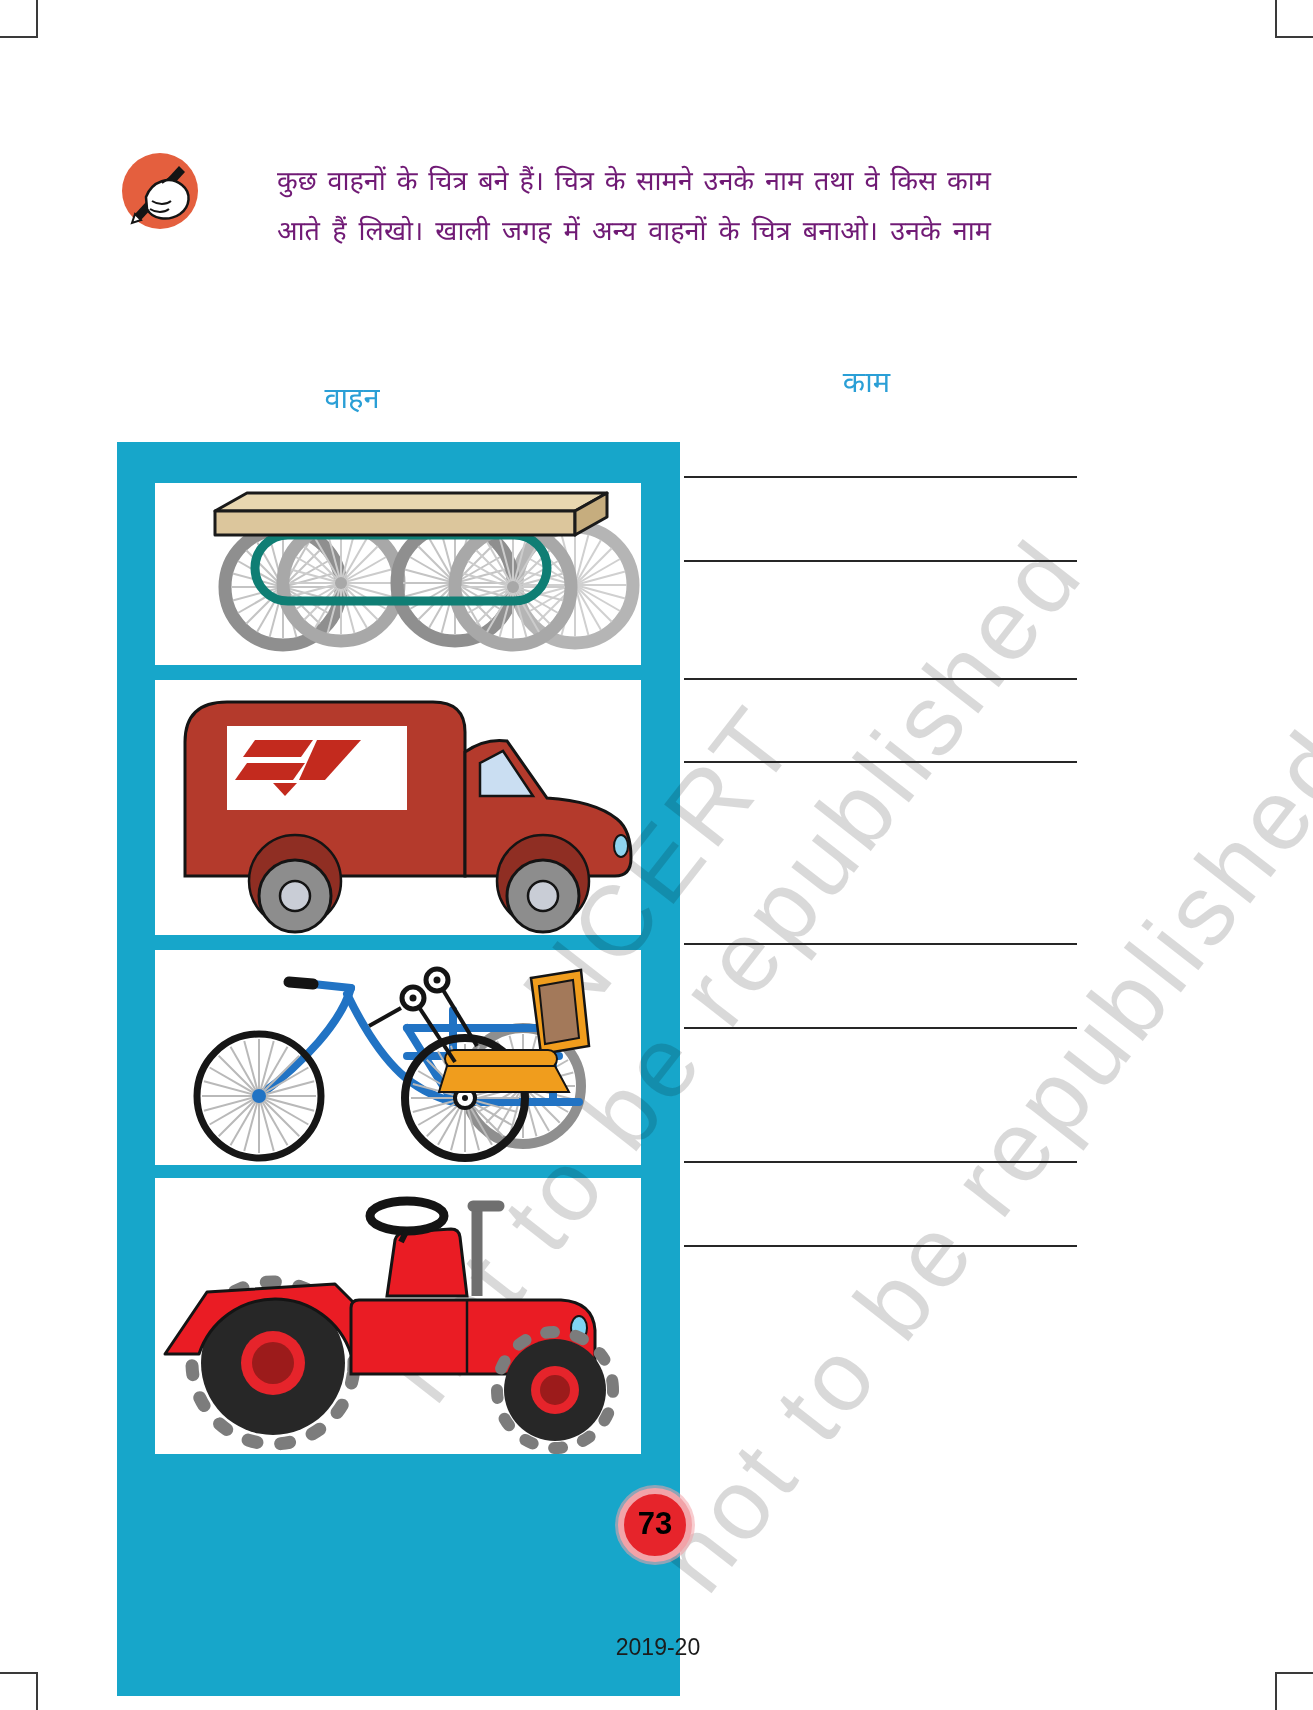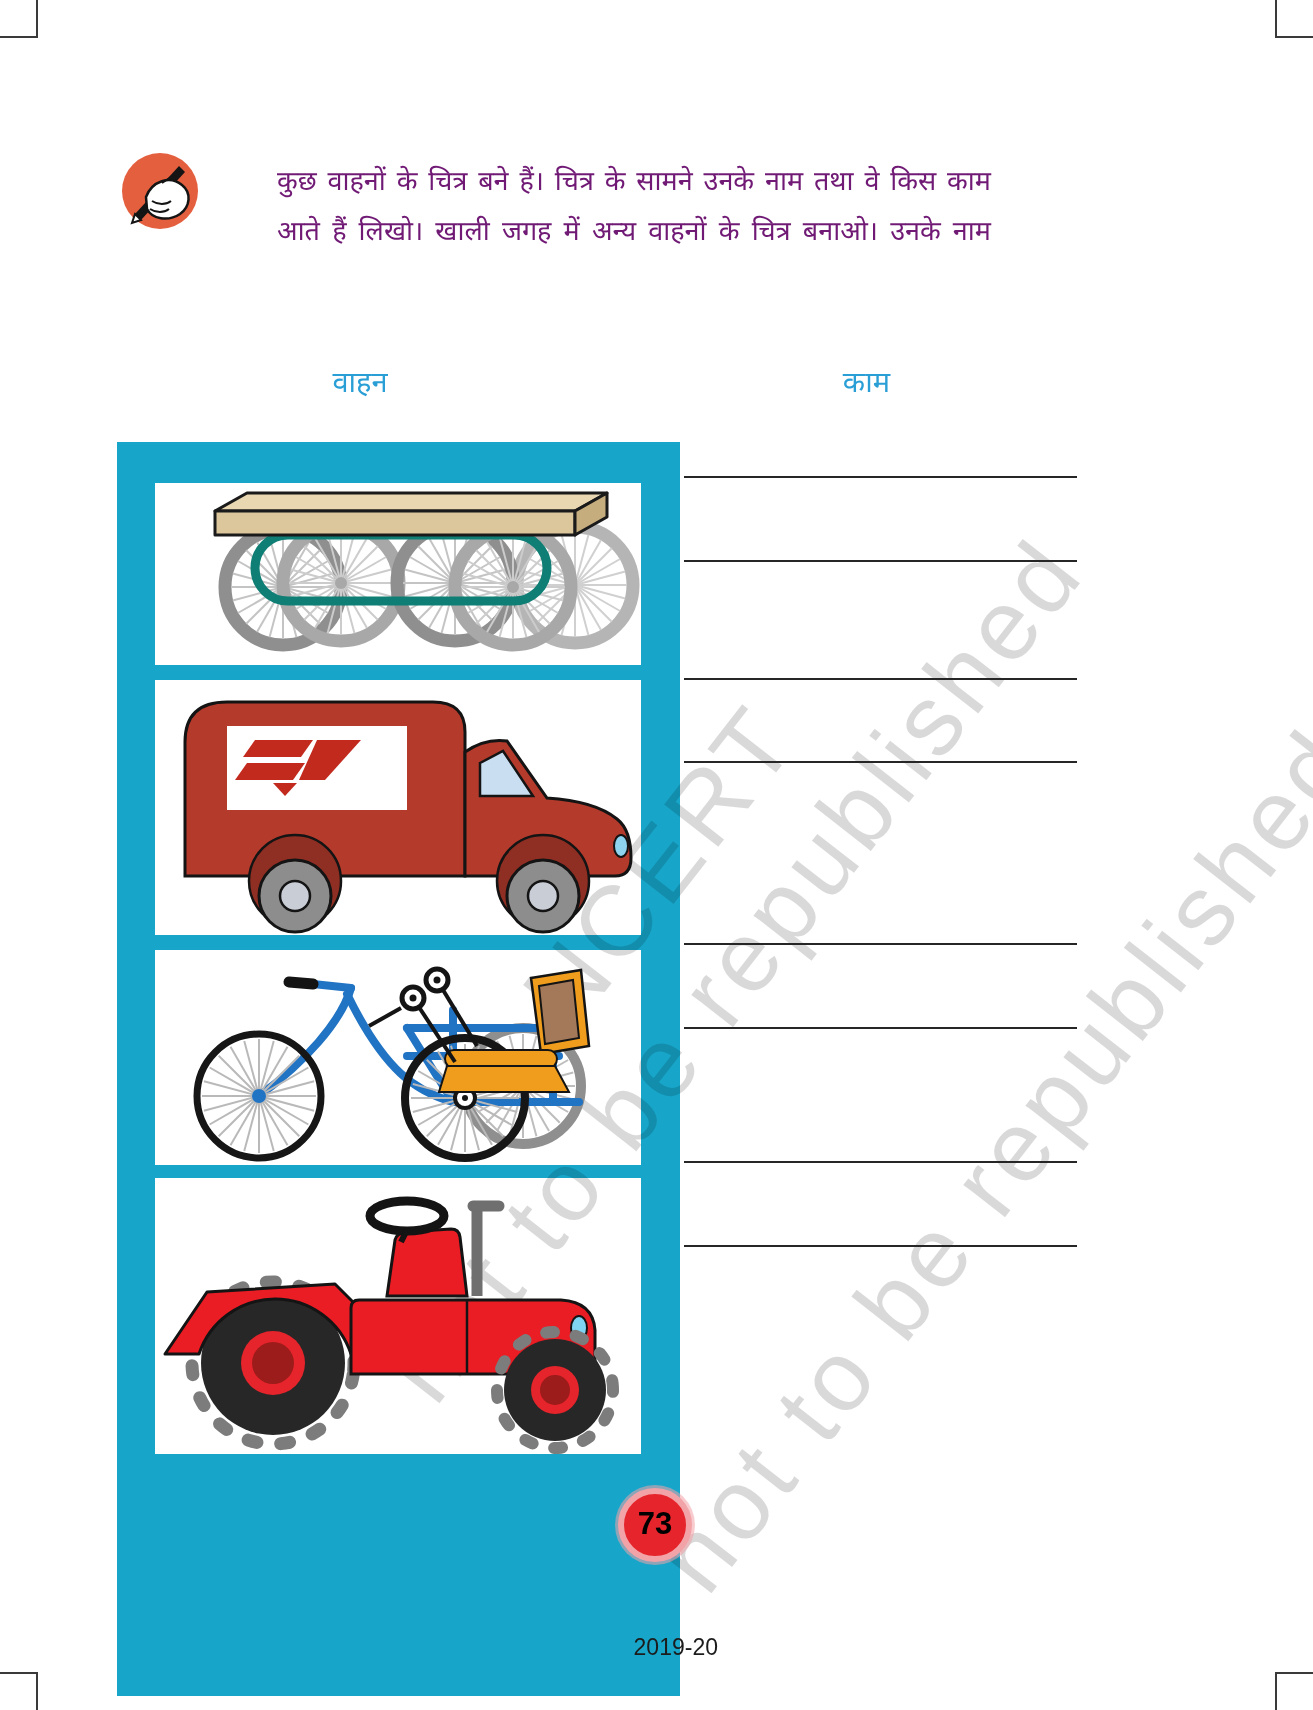--- a/index.html
+++ b/index.html
@@ -41,21 +41,21 @@
   
   .badge{
     position:absolute;left:618px;top:1488px;width:74px;height:74px;border-radius:50%;
     background:#e6242b;border:6px solid #f2a3a8;box-sizing:border-box;
     box-shadow:0 0 0 3px rgba(242,163,168,0.55);
     color:#000000;font-family:"Liberation Sans",sans-serif;font-weight:bold;font-size:31px;
     text-align:center;line-height:60px;z-index:5;
   }
   
   .year{
-    position:absolute;left:598px;top:1634px;width:120px;text-align:right;z-index:5;
+    position:absolute;left:598px;top:1634px;width:120px;text-align:center;z-index:5;
     font-family:"Liberation Sans",sans-serif;font-size:23px;color:#1c1c1c;
   }
 </style>
 </head>
 <body>
 
 <div class="crop" style="left:36px;top:0;width:2px;height:38px;"></div>
 <div class="crop" style="left:0;top:36px;width:38px;height:2px;"></div>
 <div class="crop" style="left:1275px;top:0;width:2px;height:38px;"></div>
 <div class="crop" style="left:1275px;top:36px;width:38px;height:2px;"></div>
@@ -73,21 +73,21 @@
     <path d="M30,48 C36,52 44,52 49,48" fill="none" stroke="#141414" stroke-width="2"></path>
     <path d="M40,30 L52,22" fill="none" stroke="#141414" stroke-width="2"></path>
   </svg>
 </div>
 
 <div class="instr">
   <div class="jline">कुछ वाहनों के चित्र बने हैं। चित्र के सामने उनके नाम तथा वे किस काम</div>
   <div class="jline">आते हैं लिखो। खाली जगह में अन्य वाहनों के चित्र बनाओ। उनके नाम</div>
 </div>
 
-<div class="col-head" style="left:305px;">वाहन</div>
+<div class="col-head" style="left:297px;margin-top:16px;">वाहन</div>
 <div class="col-head" style="left:780px;text-align:right;">काम</div>
 
 <div class="cyanbox"></div>
 
 <div class="cell" style="top:483px;height:182px;"></div>
 <div class="cell" style="top:680px;height:255px;"></div>
 <div class="cell" style="top:950px;height:215px;"></div>
 <div class="cell" style="top:1178px;height:276px;"></div>
 
 <div class="wm" style="left:545px;top:955px;">NCERT</div>

